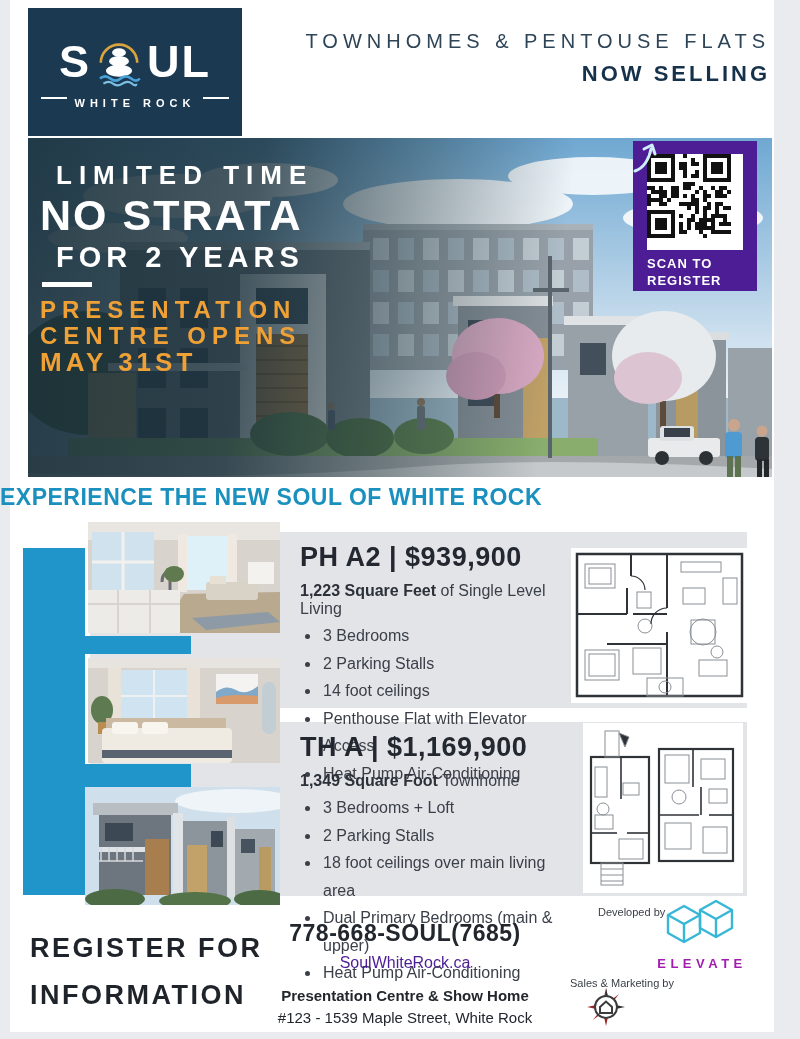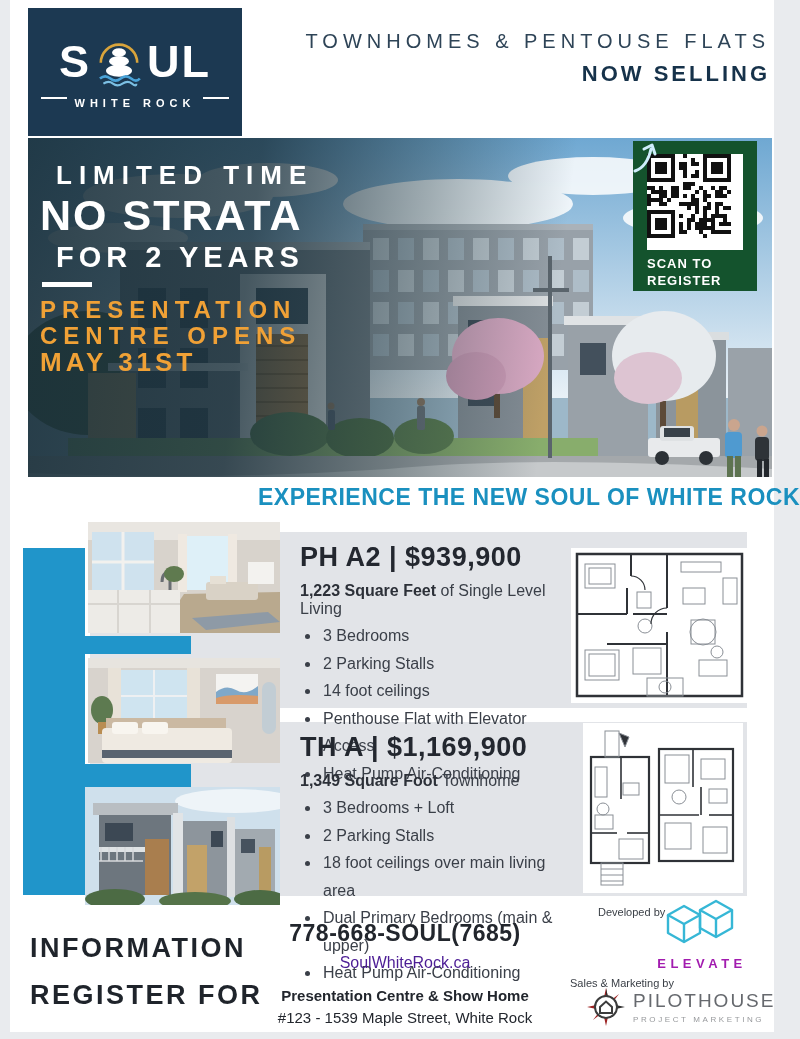--- a/index.html
+++ b/index.html
@@ -29,28 +29,28 @@
                 rgba(33,55,62,.38) 52%, rgba(0,0,0,0) 70%);}
   .hero-text{position:absolute;left:12px;top:0;color:#fff;}
   .ht1{position:absolute;left:16px;top:22px;font-size:26px;font-weight:700;letter-spacing:7px;white-space:nowrap;}
   .ht2{position:absolute;left:0;top:53px;font-size:43px;font-weight:800;letter-spacing:2px;white-space:nowrap;}
   .ht3{position:absolute;left:0;top:103px;font-size:29px;font-weight:700;letter-spacing:5px;white-space:nowrap;margin-left:16px;}
   .ht-dash{position:absolute;left:2px;top:144px;width:50px;height:5px;background:#fff;}
   .hp1{position:absolute;left:0;top:158px;font-size:24px;font-weight:600;letter-spacing:6px;color:#f0a136;white-space:nowrap;}
   .hp2{position:absolute;left:0;top:184px;font-size:24px;font-weight:600;letter-spacing:6px;color:#f0a136;white-space:nowrap;}
   .hp3{position:absolute;left:0;top:209px;font-size:26px;font-weight:800;letter-spacing:4px;color:#f0a136;white-space:nowrap;}
 
-  .qr-box{position:absolute;left:605px;top:3px;width:124px;height:150px;background:#14532d;}
+  .qr-box{position:absolute;left:605px;top:3px;width:124px;height:150px;background:#4c1d95;}
   .qr-white{position:absolute;left:14px;top:13px;width:96px;height:96px;background:#fff;
             display:flex;align-items:center;justify-content:center;}
   .scan{position:absolute;left:14px;top:114px;font-size:13px;font-weight:800;letter-spacing:1px;color:#fff;line-height:17px;}
   .scan-arrow{position:absolute;left:88px;top:112px;}
 
   
-  .headline{left:0;top:484px;width:100%;text-align:right;color:#1a90bf;
+  .headline{left:0;top:484px;width:100%;text-align:left;color:#1a90bf;
             font-size:23px;font-weight:800;letter-spacing:.5px;}
 
   
   .panel{background:#e2e4e8;}
   .panel1{left:90px;top:532px;width:657px;height:176px;}
   .panel2{left:90px;top:722px;width:657px;height:174px;}
   .bar{background:#2095ca;}
   .bar-v{left:23px;top:548px;width:62px;height:347px;}
   .bar-a1{left:85px;top:636px;width:106px;height:18px;}
   .bar-a2{left:85px;top:764px;width:106px;height:24px;}
@@ -613,22 +613,22 @@
           <circle cx="96" cy="74" r="7"></circle>
         <rect x="118" y="36" width="24" height="20"></rect>
         <rect x="82" y="100" width="26" height="26"></rect>
           <rect x="120" y="104" width="24" height="26"></rect>
         <rect x="126" y="66" width="18" height="14"></rect>
       </g>
     </svg>
   </div>
 
   <div class="abs register">
+    <div>REGISTER FOR</div>
     <div>INFORMATION</div>
-    <div>REGISTER FOR</div>
   </div>
 
   <div class="abs contact">
     <div class="phone">778-668-SOUL(7685)</div>
     <div class="site">SoulWhiteRock.ca</div>
     <div class="pres">Presentation Centre &amp; Show Home</div>
     <div class="addr">#123 - 1539 Maple Street, White Rock</div>
   </div>
 
   <div class="abs devby">Developed by</div>
@@ -650,19 +650,15 @@
       <polygon points="21,2 24,16 21,14 18,16" fill="#9c2222"></polygon>
       <polygon points="21,2 24,16 21,14" fill="#2e2e2e"></polygon>
       <polygon points="40,21 26,24 28,21 26,18" fill="#2e2e2e"></polygon>
       <polygon points="2,21 16,18 14,21 16,24" fill="#9c2222"></polygon>
       <polygon points="21,40 18,26 21,28 24,26" fill="#9c2222"></polygon>
       <polygon points="34,8 25,15 27,17" fill="#9c2222"></polygon>
       <polygon points="8,34 17,27 15,25" fill="#9c2222"></polygon>
       <circle cx="21" cy="21" r="11" fill="#fff" stroke="#3c3c3c" stroke-width="2"></circle>
       <path d="M15,21 L21,15.5 L27,21 L27,27 L15,27 Z" fill="none" stroke="#3c3c3c" stroke-width="2"></path>
     </svg>
-    <div class="ph-text">
-      <div class="ph-name">PILOTHOUSE</div>
-      <div class="ph-sub">PROJECT MARKETING</div>
-    </div>
   </div>
 
 </div>
 
 </body></html>

